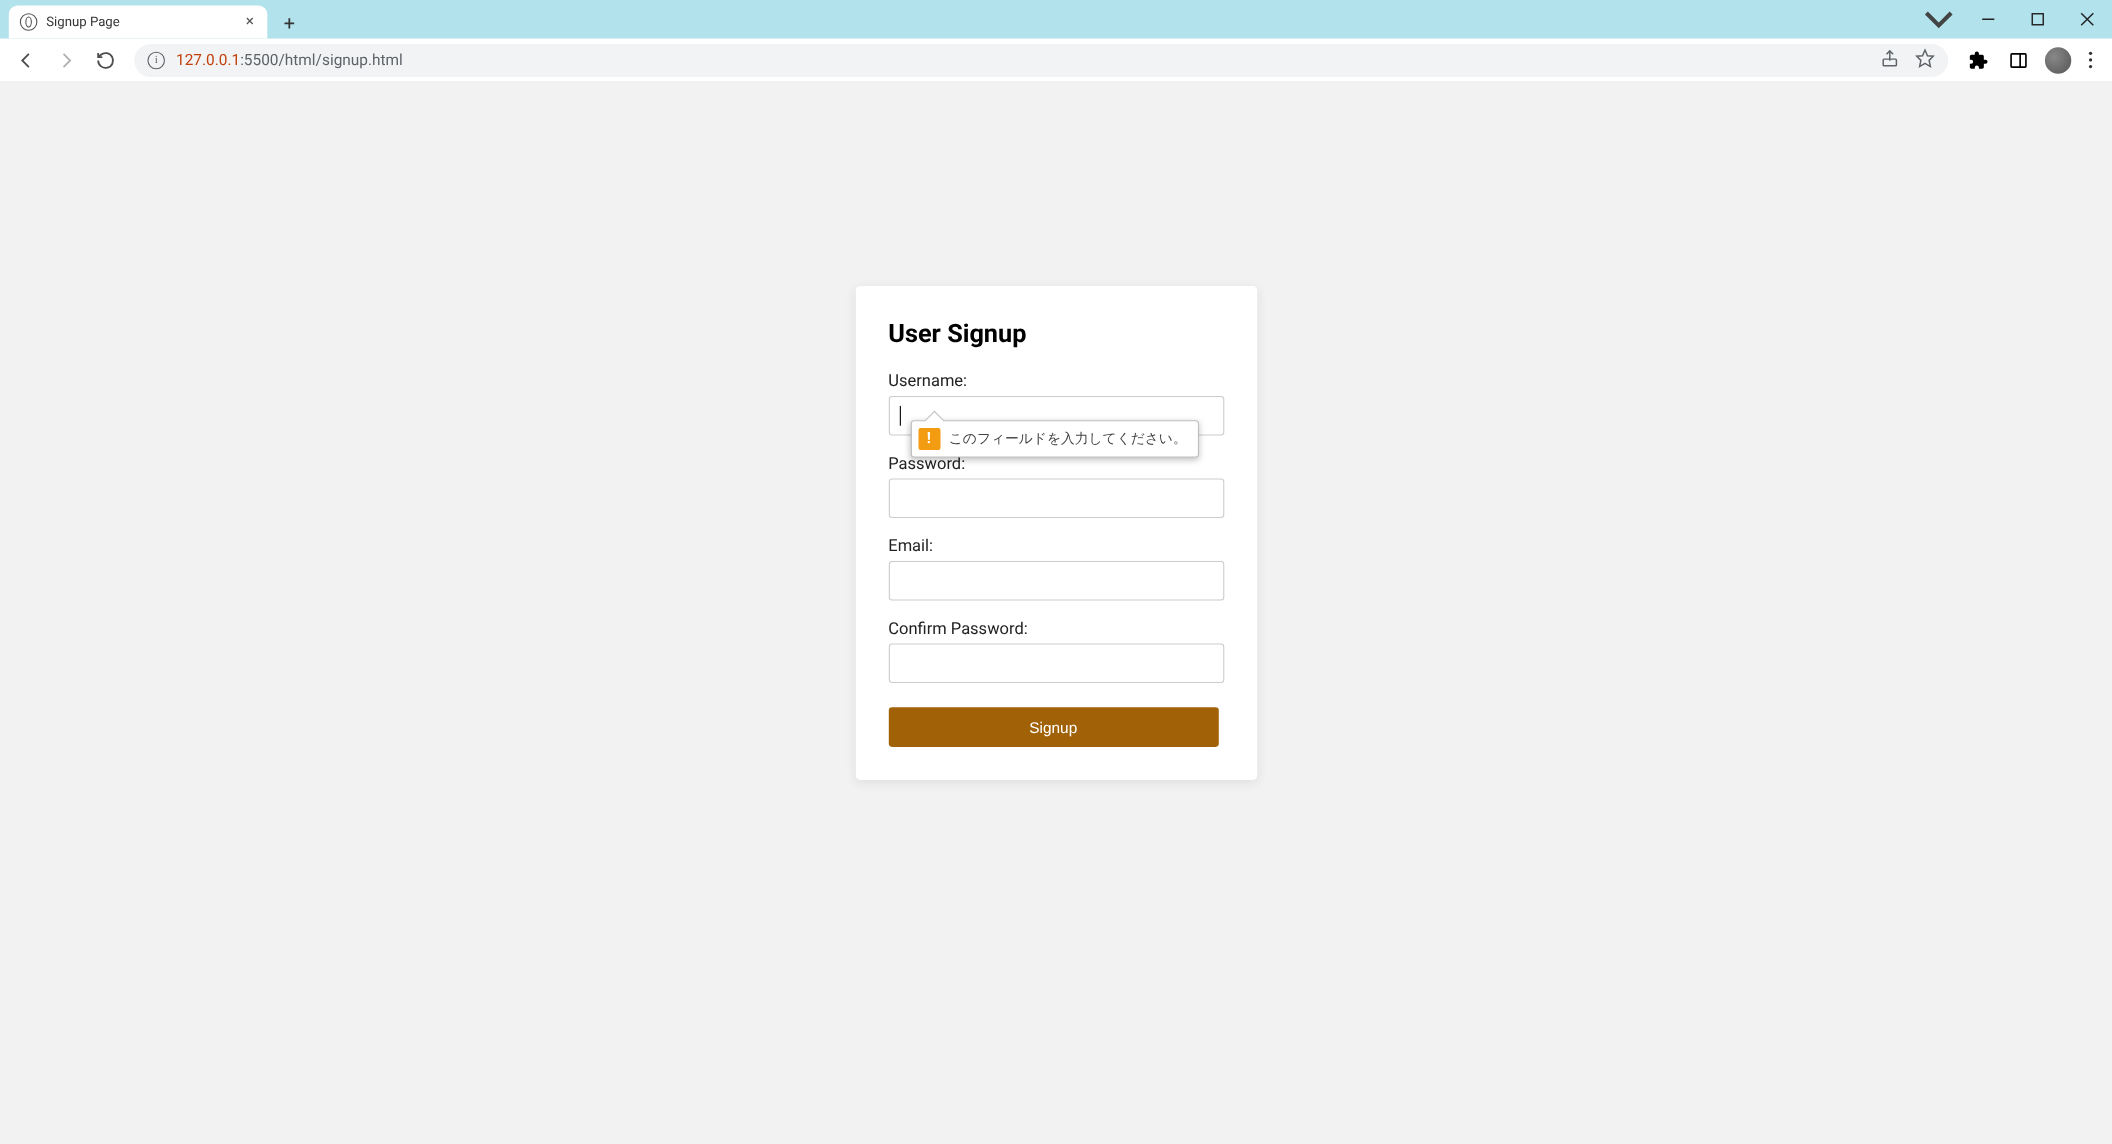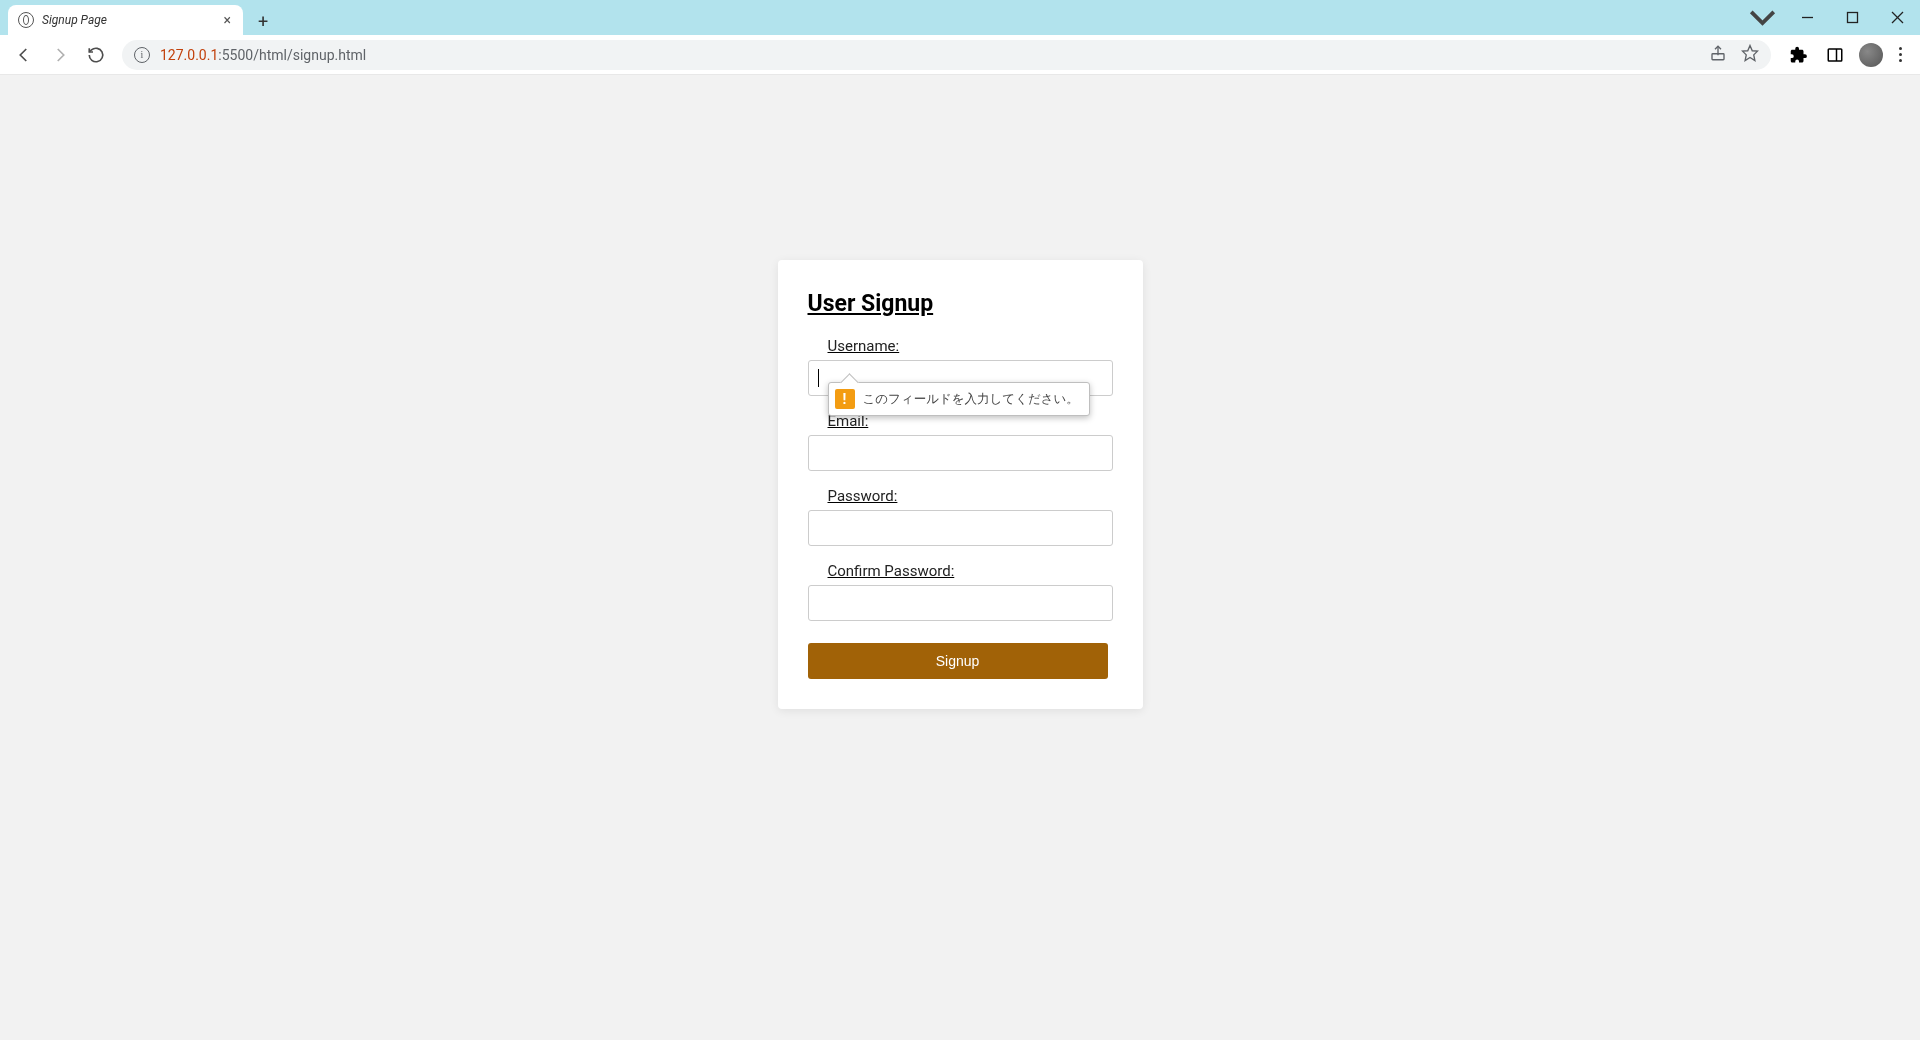--- a/index.html
+++ b/index.html
@@ -40,21 +40,21 @@
       position: relative;
       flex-shrink: 0;
     }
     .tab .favicon::before {
       content: "";
       position: absolute;
       inset: 2px 4px;
       border: 1px solid #555;
       border-radius: 50%;
     }
-    .tab .title { flex: 1; font-style: italic; }
+    .tab .title { flex: 1; }
     .tab .close {
       font-size: 14px;
       color: #555;
       cursor: pointer;
       padding: 0 2px;
     }
     .new-tab {
       width: 28px; height: 28px;
       display: flex; align-items: center; justify-content: center;
       font-size: 18px; color: #333;
@@ -153,35 +153,33 @@
       padding-top: 185px;
     }
     .card {
       background: #fff;
       width: 365px;
       border-radius: 4px;
       box-shadow: 0 2px 10px rgba(0,0,0,0.08);
       padding: 30px 30px 30px 30px;
       height: fit-content;
       position: relative;
-      text-decoration: underline;
     }
     .card h2 {
       font-size: 23px;
       font-weight: 700;
       margin-bottom: 20px;
       color: #000;
     }
     .form-group { margin-bottom: 16px; }
     .form-group label {
       display: block;
       font-size: 15px;
       color: #222;
       margin-bottom: 5px;
-      margin-left: 20px;
     }
     .form-group input {
       width: 100%;
       height: 36px;
       border: 1px solid #ccc;
       border-radius: 3px;
       padding: 0 10px;
       font-size: 15px;
       background: #fff;
     }
@@ -349,27 +347,27 @@
         <span class="caret-blink"></span>
       </div>
     </div>
 
     <div class="tooltip">
       <span class="warn">!</span>
       <span>このフィールドを入力してください。</span>
     </div>
 
     <div class="form-group">
+      <label>Password:</label>
+      <input type="password" style="">
+    </div>
+
+    <div class="form-group">
       <label>Email:</label>
       <input type="text" style="">
-    </div>
-
-    <div class="form-group">
-      <label>Password:</label>
-      <input type="password" style="">
     </div>
 
     <div class="form-group">
       <label>Confirm Password:</label>
       <input type="password" style="">
     </div>
 
     <button class="signup-btn">Signup</button>
   </div>
 </div>

